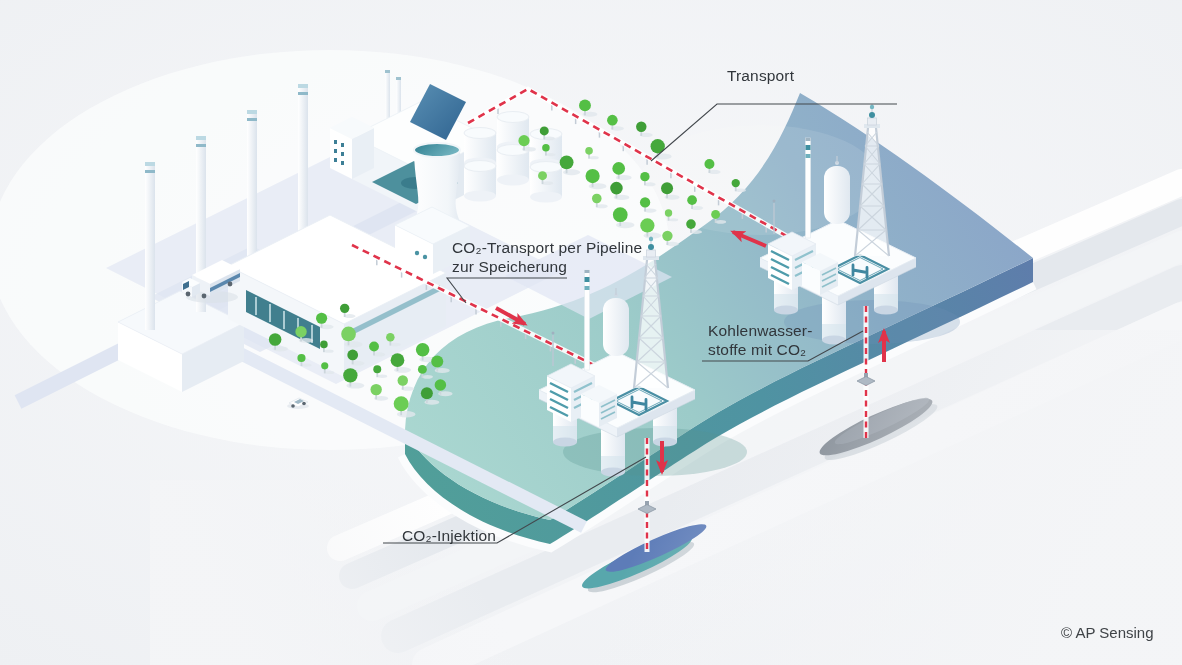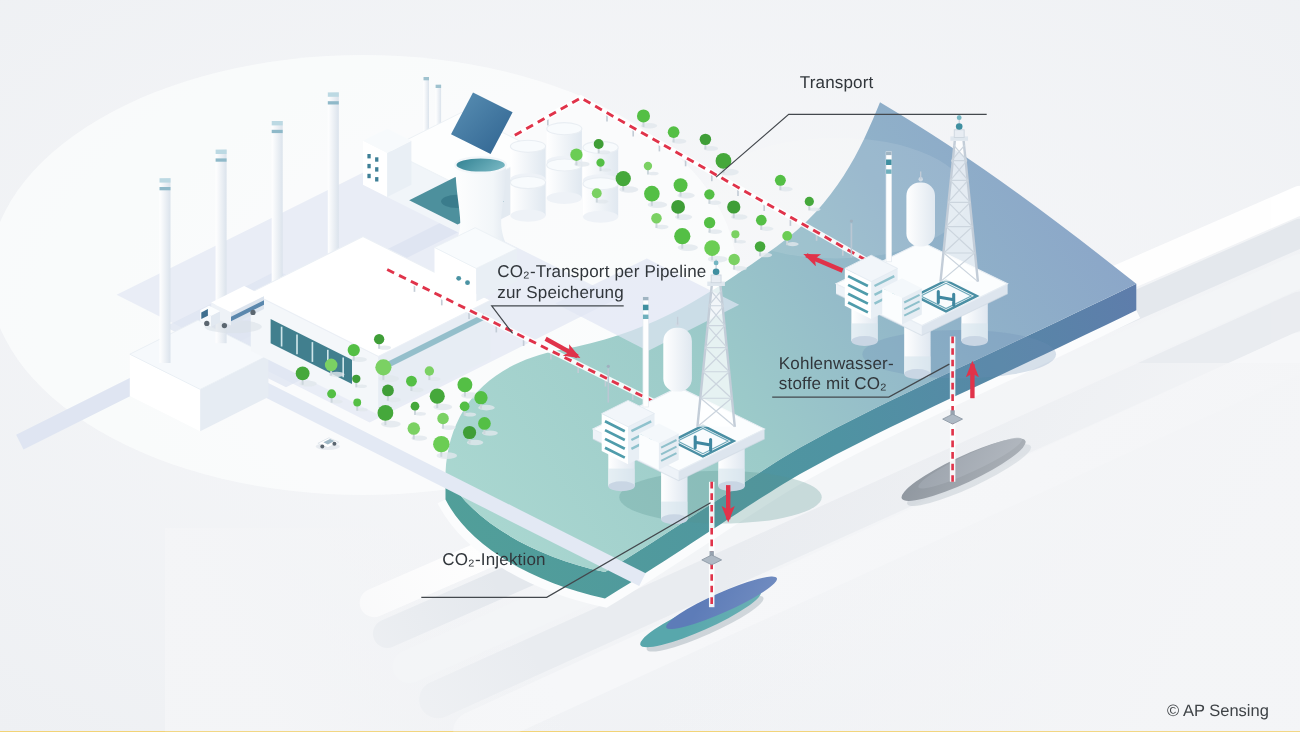--- a/index.html
+++ b/index.html
@@ -1,22 +1,22 @@
 <!DOCTYPE html>
 <html style="--red: #e0334a;"><head>
 <meta charset="utf-8">
 <style>
   html,body{margin:0;padding:0;}
   .stage{position:relative;width:1182px;height:665px;overflow:hidden;
-         font-family:"Liberation Sans","DejaVu Sans",sans-serif;background:#eab308;}
+         font-family:"Liberation Sans","DejaVu Sans",sans-serif;background:#84cc16;}
   .stage svg{position:absolute;inset:0;}
   .lbl{position:absolute;font:400 15.5px/19px "Liberation Sans","DejaVu Sans",sans-serif;
        color:#31363b;letter-spacing:.15px;white-space:nowrap;}
   .lbl span{display:block;}
-  .copyright{position:absolute;left:1061px;top:638px;font:400 15px/18px "Liberation Sans","DejaVu Sans",sans-serif;
+  .copyright{position:absolute;left:1061px;top:624px;font:400 15px/18px "Liberation Sans","DejaVu Sans",sans-serif;
        color:#3f4347;}
   .pipeRed{stroke:var(--red,#e0334a);}
   .arrowRed{stroke:var(--red,#e0334a);}
   .leader{stroke:#43484d;stroke-width:1.1;fill:none;}
 </style>
 </head>
 <body>
 
 <div class="stage">
 <svg width="1182" height="665" viewBox="0 0 1182 665">
@@ -538,17 +538,17 @@
   <span>Transport</span>
 </div>
 <div class="lbl" style="left:708px;top:321px">
   <span>Kohlenwasser-</span>
   <span>stoffe mit CO₂</span>
 </div>
 <div class="lbl" style="left:452px;top:238px">
   <span>CO₂-Transport per Pipeline</span>
   <span>zur Speicherung</span>
 </div>
-<div class="lbl" style="left:402px;top:500px">
+<div class="lbl" style="left:402px;top:526px">
   <span>CO₂-Injektion</span>
 </div>
 <div class="copyright">© AP Sensing</div>
 </div>
 
 </body></html>

